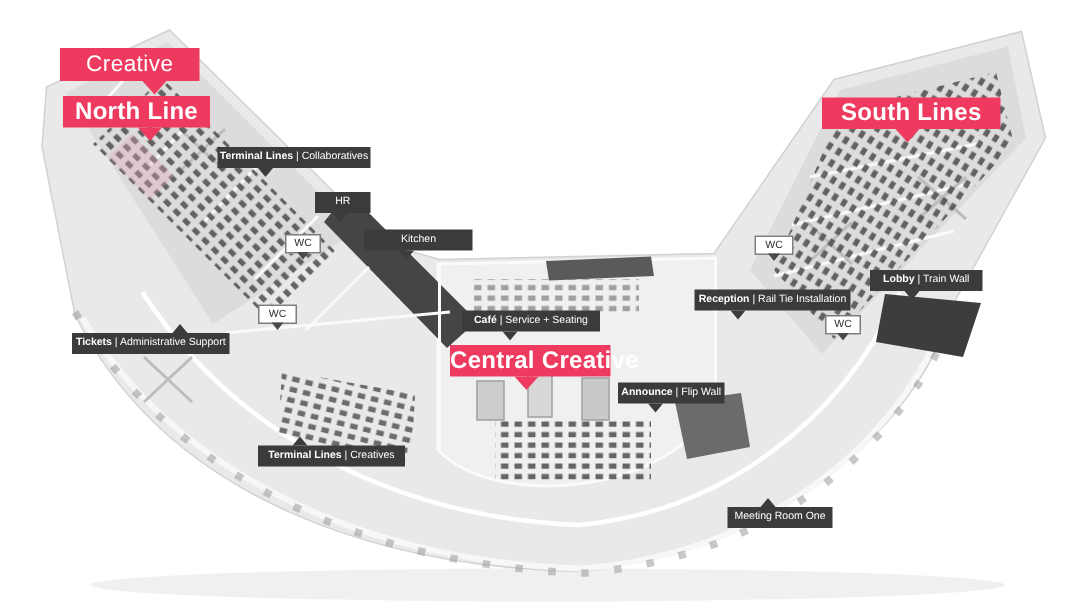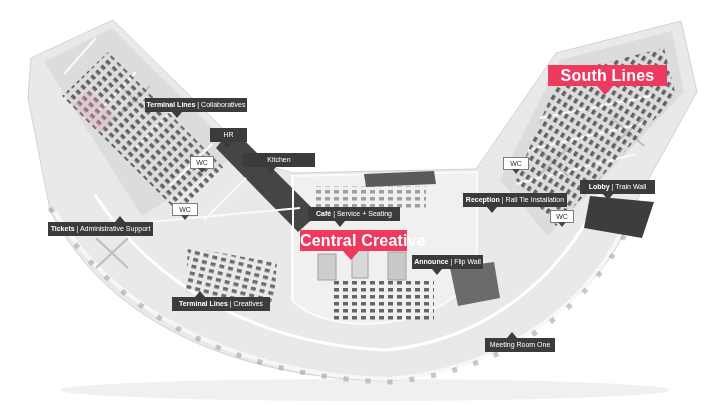--- a/index.html
+++ b/index.html
@@ -118,20 +118,26 @@
     <rect x="316" y="186" width="110" height="22" fill="url(#pDesk)" opacity="0.5"></rect>
     <rect x="74" y="100" width="40" height="22" fill="#e8a7b4" opacity="0.35" transform="rotate(45 94 111)"></rect>
 
     <g stroke="#9f9f9f">
       <rect x="318" y="254" width="18" height="26" fill="#cdcdcd"></rect>
       <rect x="352" y="248" width="16" height="30" fill="#d8d8d8"></rect>
       <rect x="388" y="252" width="18" height="28" fill="#c9c9c9"></rect>
     </g>
   </svg>
 
+  <div class="banner" style="left:40px;top:32px;width:93px;line-height:22px;--pt:55px">
+    <span>Creative</span>
+  </div>
+  <div class="banner big" style="left:42px;top:64px;width:98px;line-height:21px;--pt:50px">
+    <span>North Line</span>
+  </div>
   <div class="banner big" style="left:548px;top:65px;width:119px;line-height:21px;--pt:49px">
     <span>South Lines</span>
   </div>
   <div class="banner big" style="left:300px;top:230px;width:107px;line-height:21px;--pt:43px">
     <span>Central Creative</span>
   </div>
 
   <div class="tag down" style="left:145px;top:98px;width:102px;--pt:27px">
     <b>Terminal Lines</b><span> | Collaboratives</span>
   </div>

